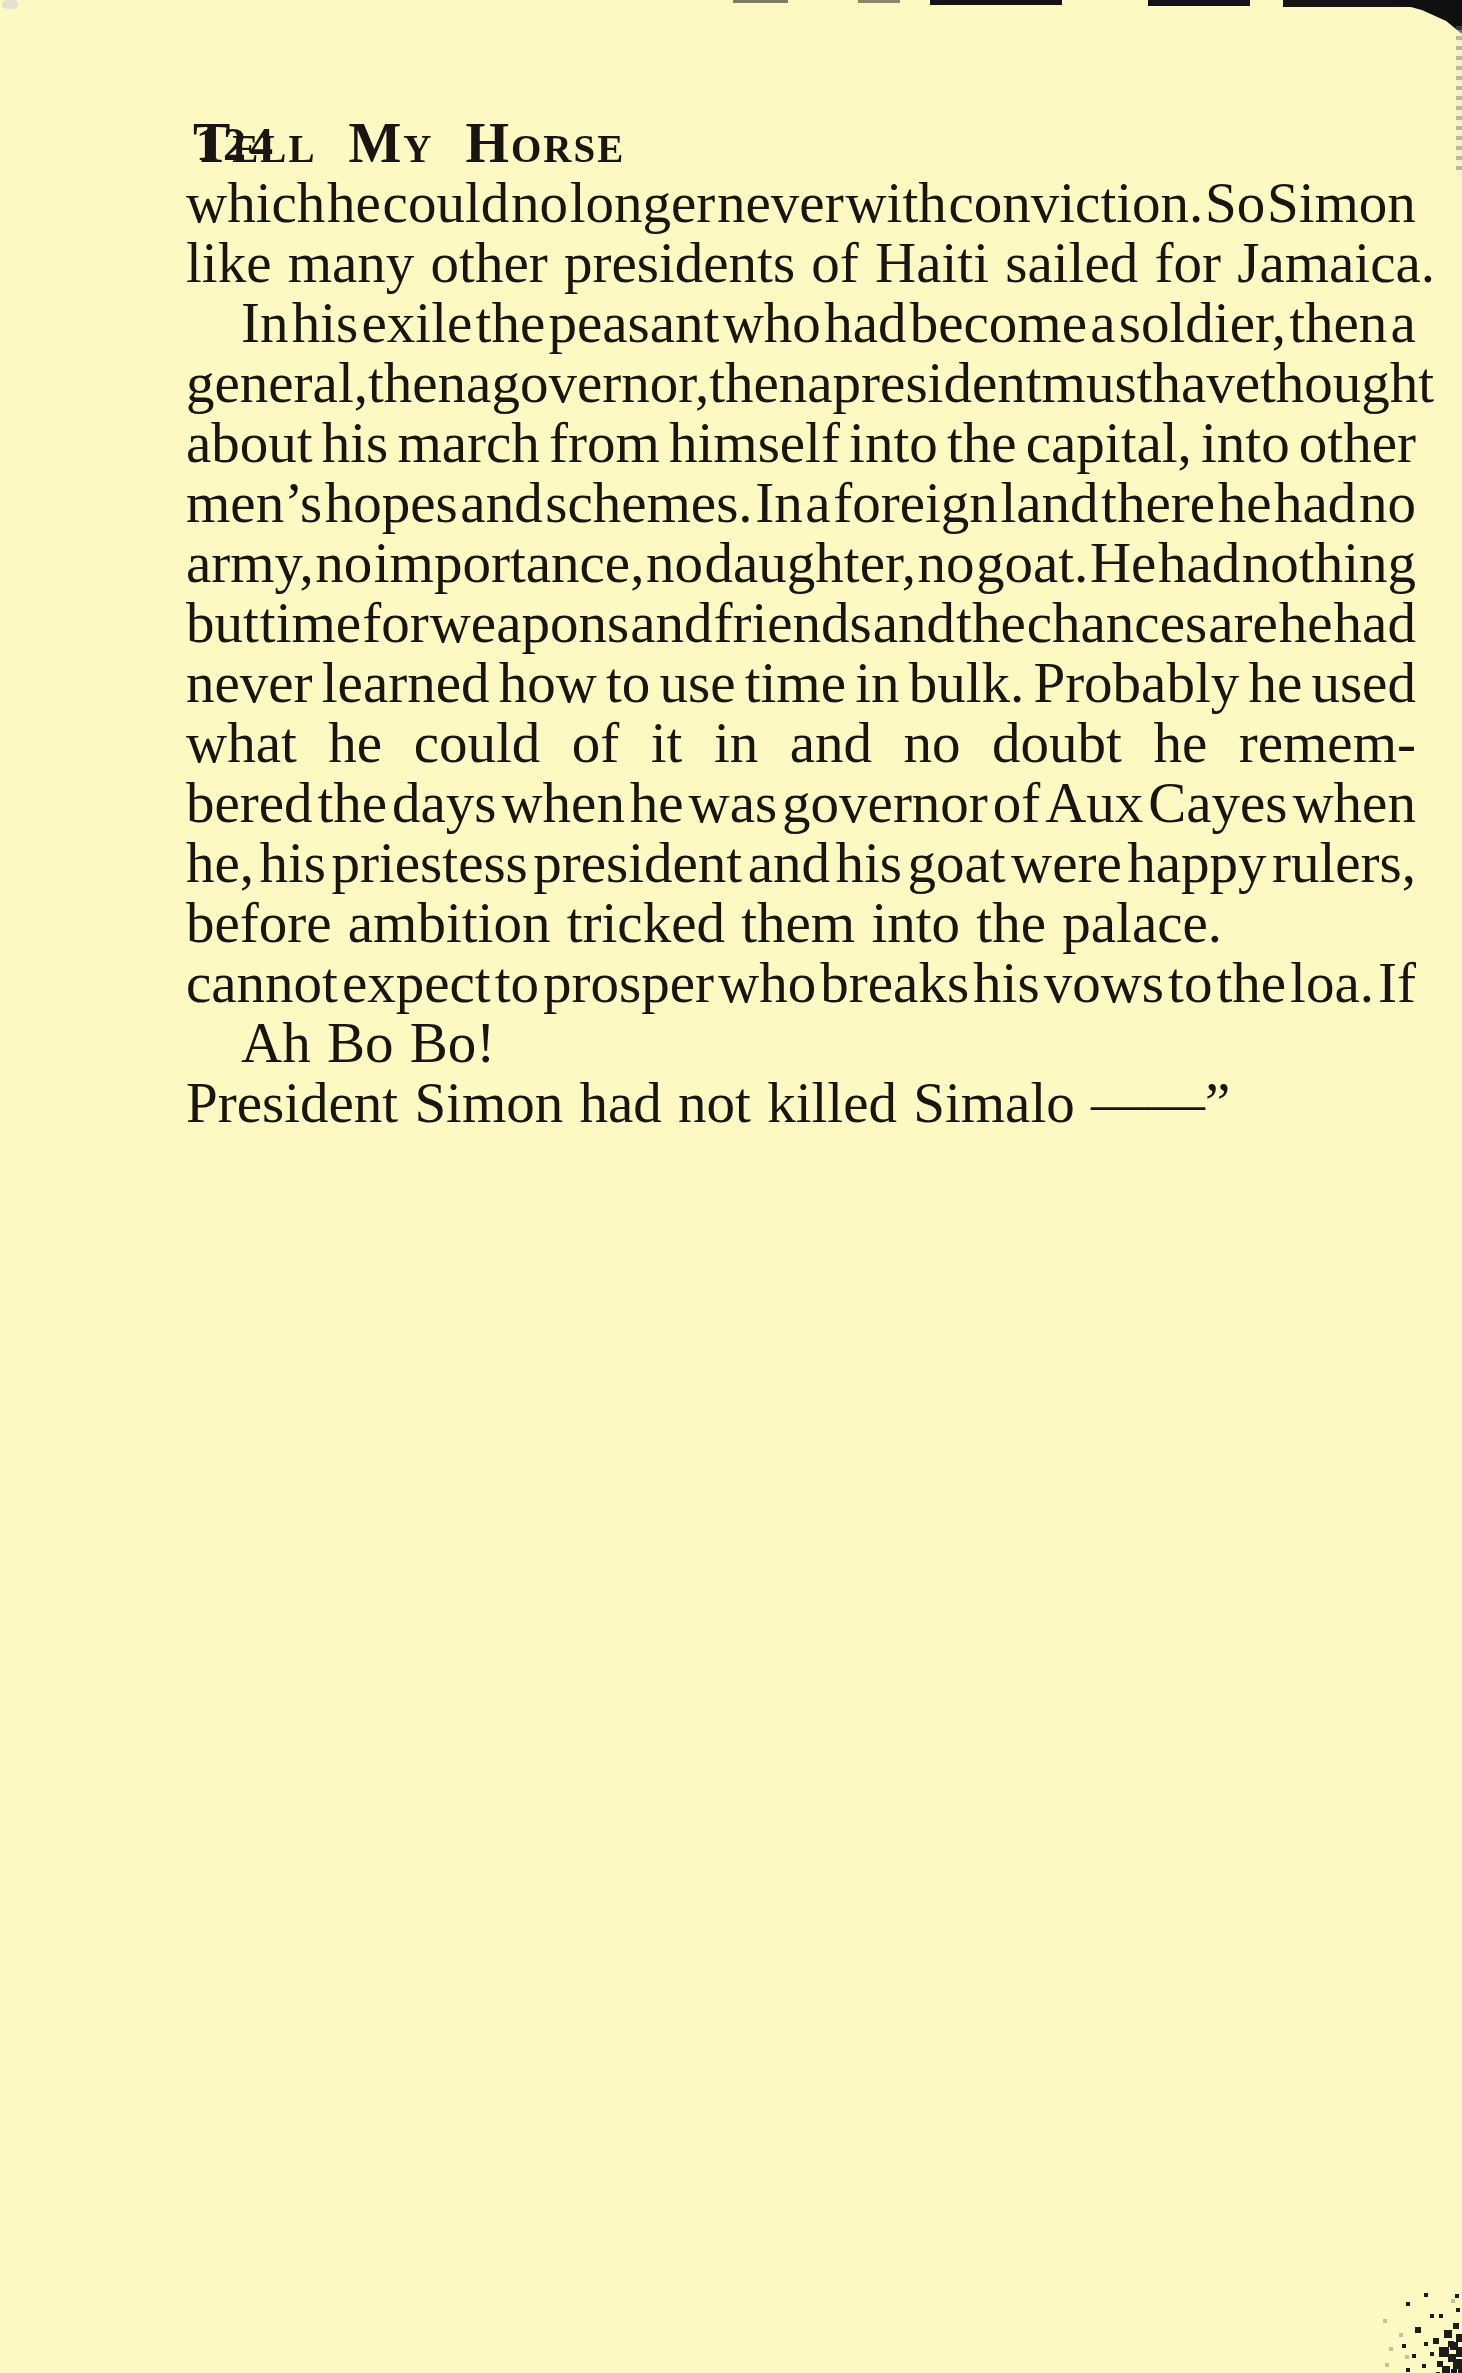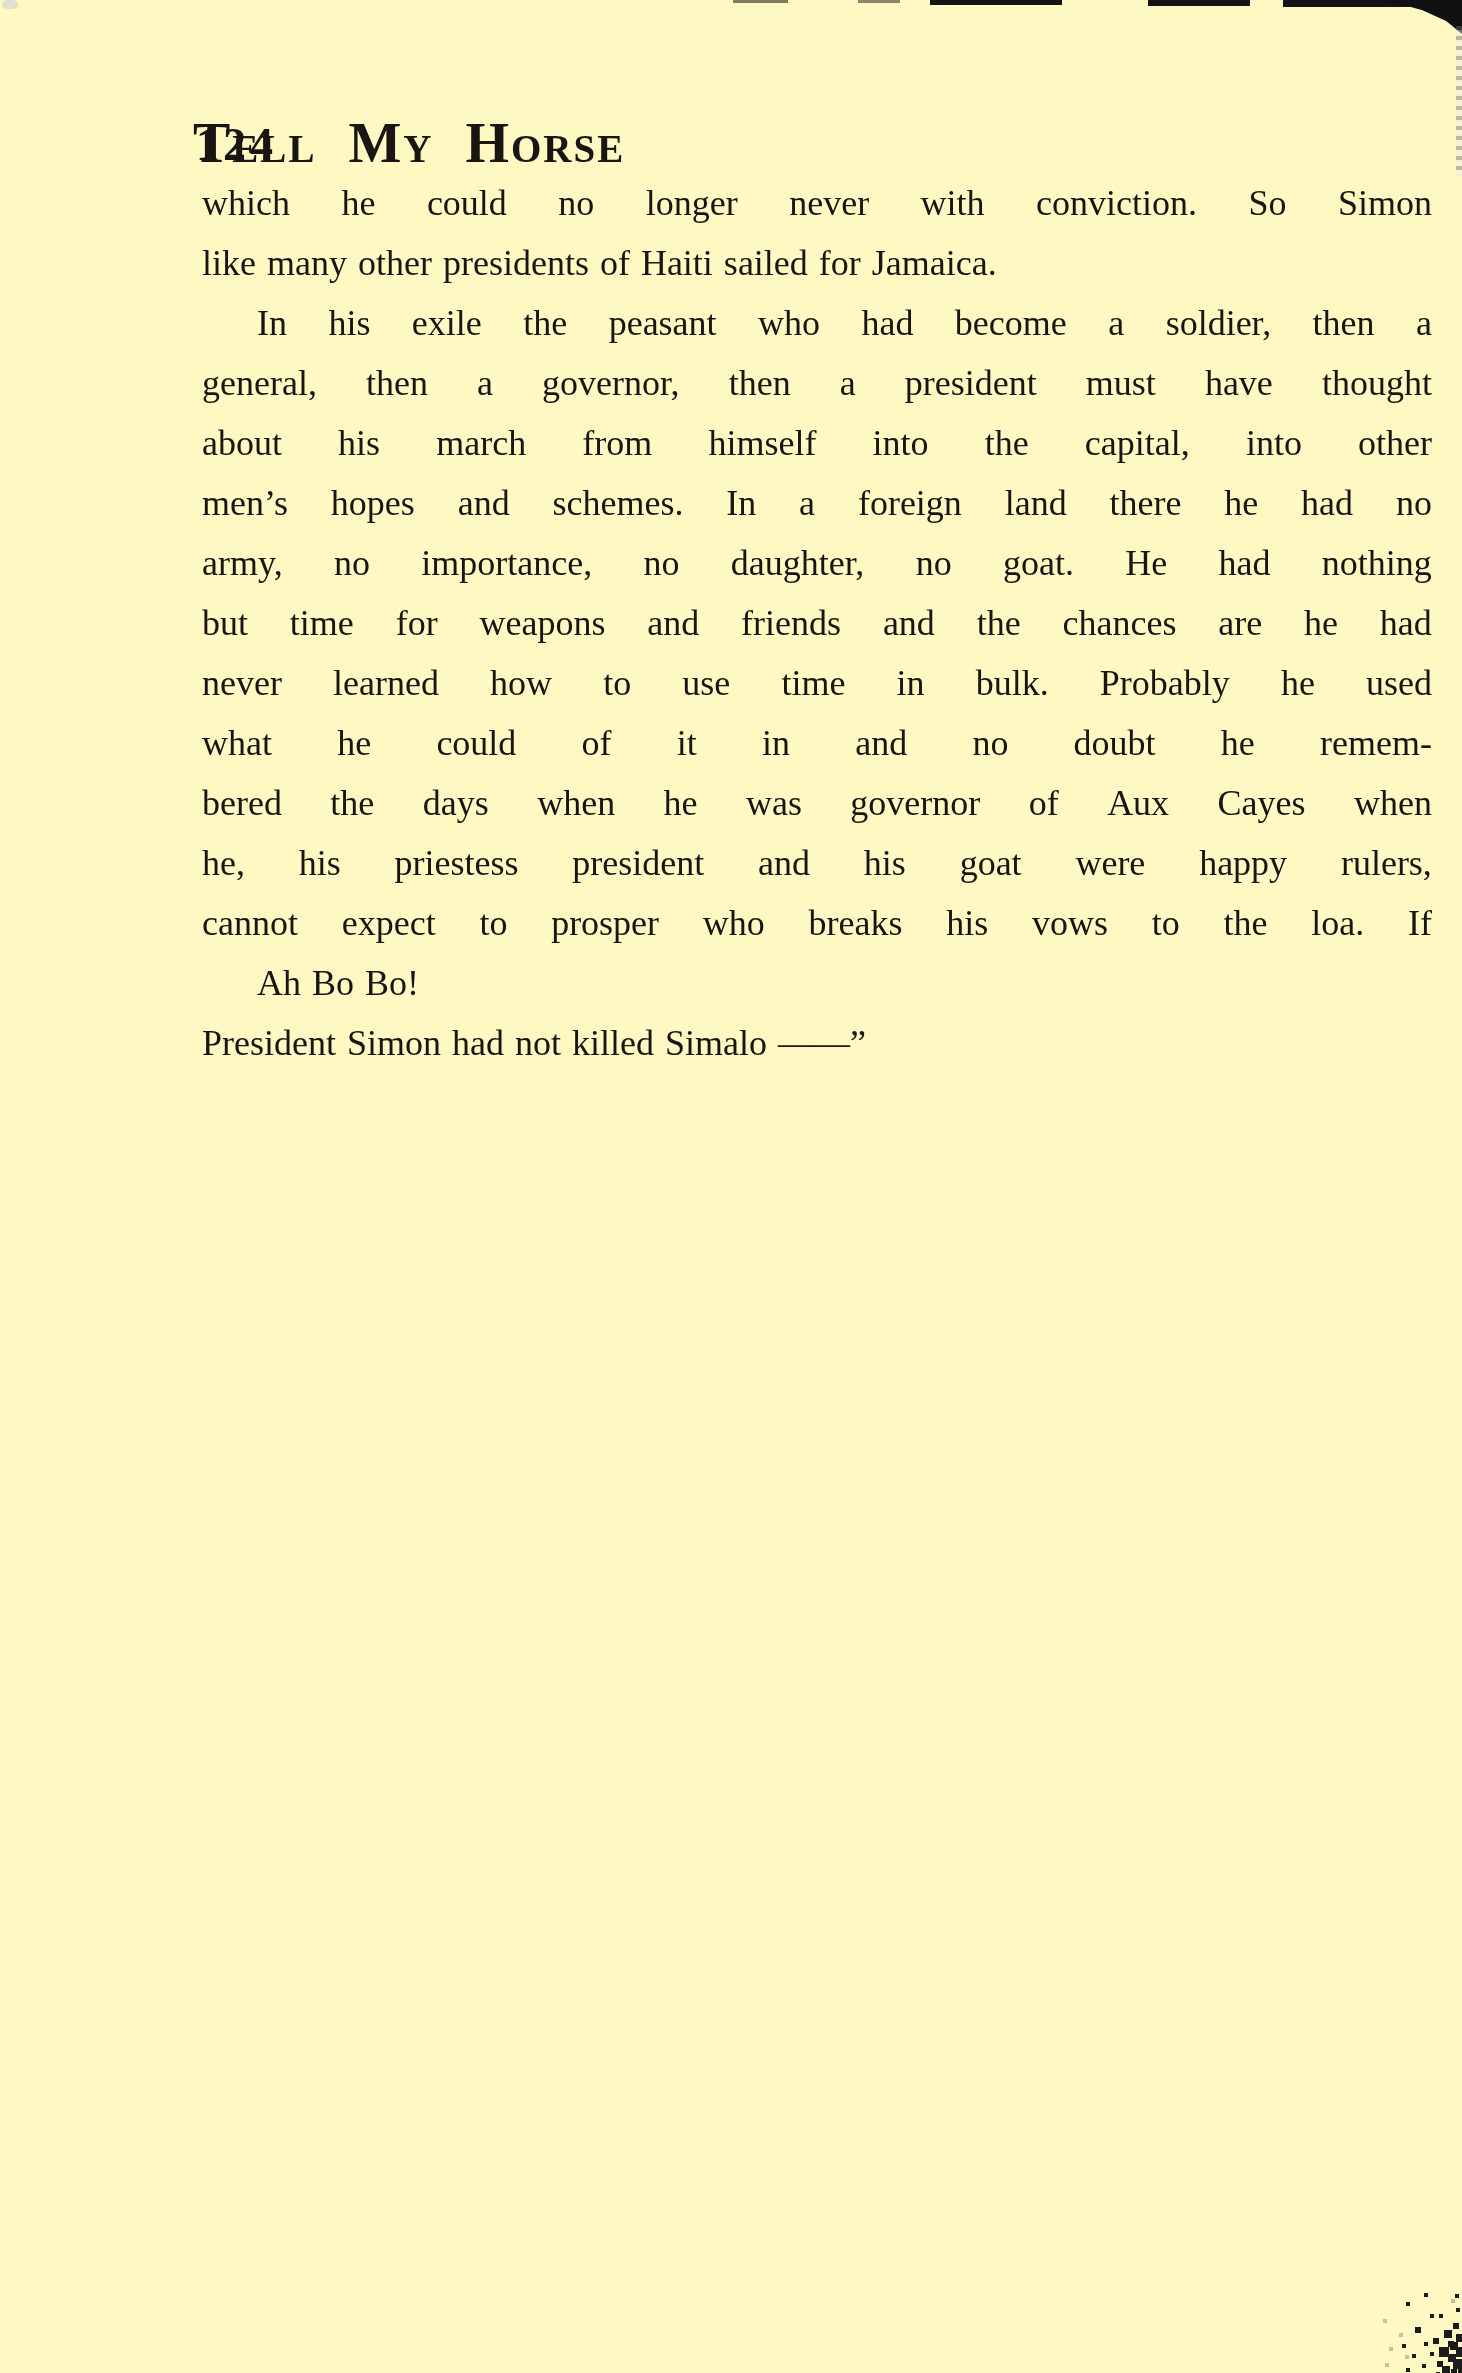--- a/index.html
+++ b/index.html
@@ -42,23 +42,23 @@
     font-variant: small-caps;
     font-weight: 600;
     letter-spacing: 2px;
     word-spacing: 16px;
   }
 
   
   .body-text {
     position: absolute;
     top: 173px;
-    left: 202px;
+    left: 186px;
     width: 1230px;
-    font-size: 36px;
+    font-size: 57px;
     line-height: 60px;
     word-spacing: 2px;
   }
   .line {
     height: 60px;
     line-height: 60px;
     white-space: pre;
   }
   .line.just {
     display: flex;
@@ -282,20 +282,21 @@
         <span>his</span>
         <span>priestess</span>
         <span>president</span>
         <span>and</span>
         <span>his</span>
         <span>goat</span>
         <span>were</span>
         <span>happy</span>
         <span>rulers,</span>
       </div>
+      <div class="line">before ambition tricked them into the palace.</div>
       <div class="line just">
         <span>cannot</span>
         <span>expect</span>
         <span>to</span>
         <span>prosper</span>
         <span>who</span>
         <span>breaks</span>
         <span>his</span>
         <span>vows</span>
         <span>to</span>

